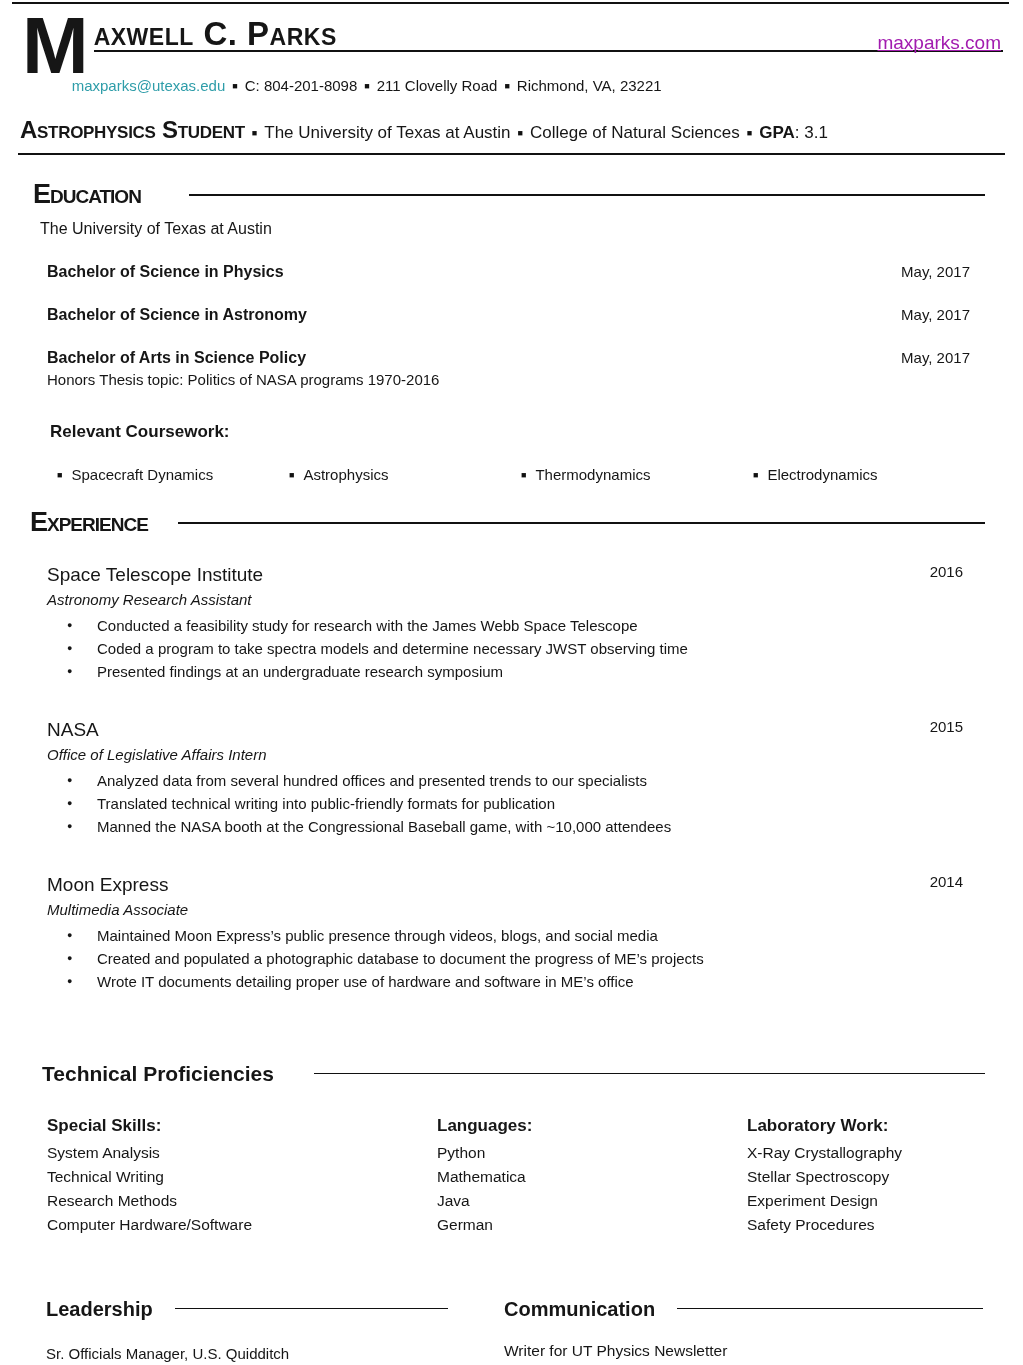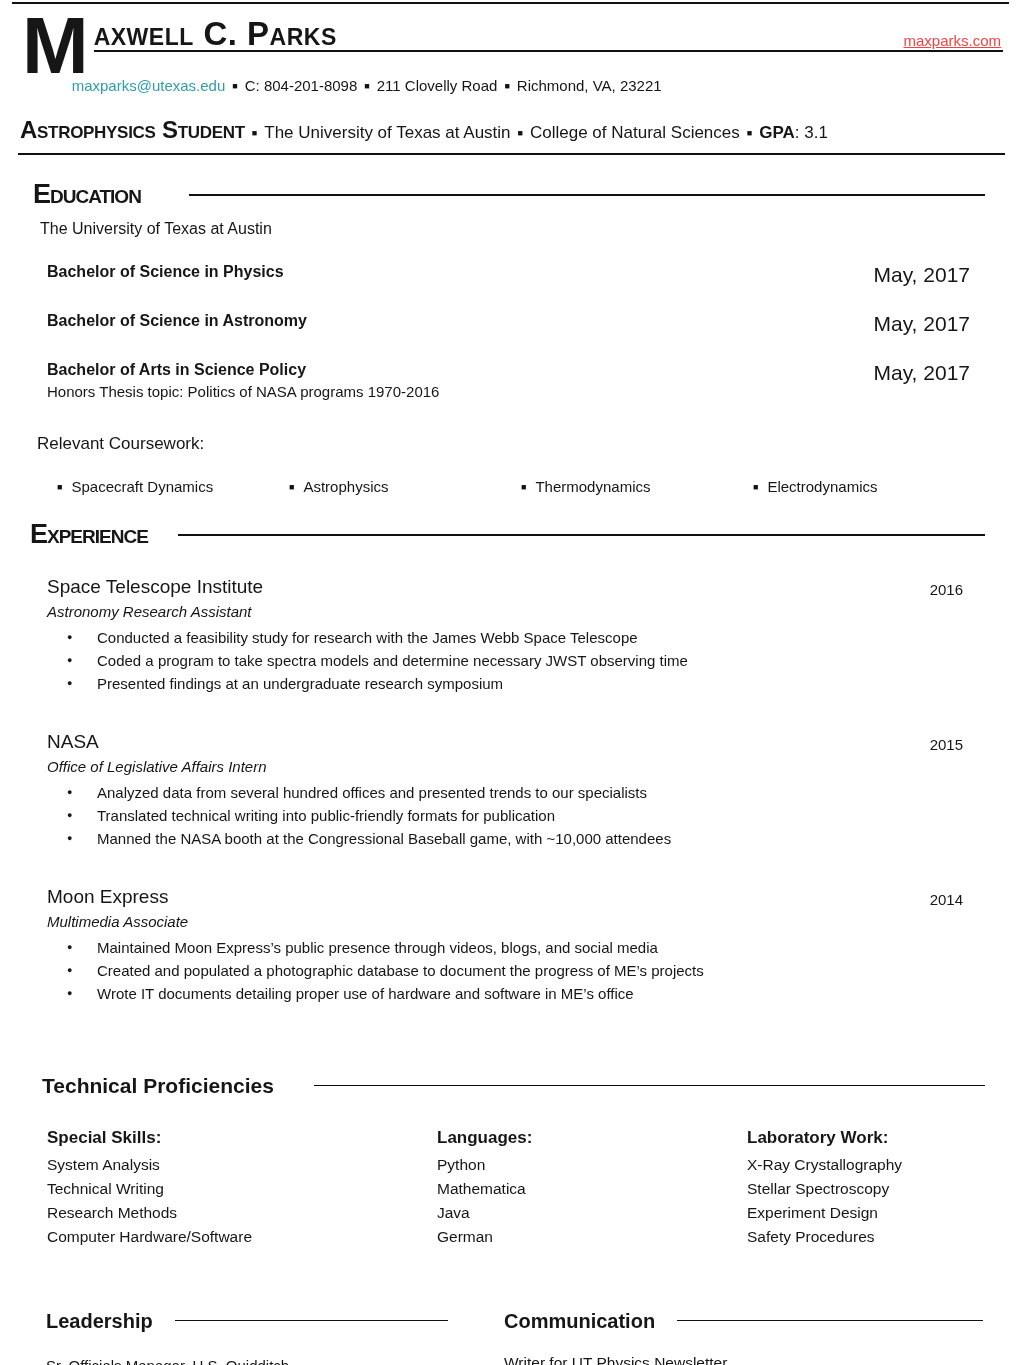--- a/index.html
+++ b/index.html
@@ -6,21 +6,21 @@
   html,body { background:#e8e8e8; }
   body { font-family:"Liberation Sans","DejaVu Sans",sans-serif; }
   .page {
     position:relative; width:1023px; height:1365px; margin:0 auto;
     background:#ffffff; color:#161616; overflow:hidden;
   }
   .top-rule { position:absolute; top:2px; left:12px; right:14px; height:2px; background:#111; }
 
   
   header { position:relative; margin:16px 20px 0 22px; }
-  .site-link { position:absolute; top:16px; right:2px; font-size:15px; color:#ef4444; text-decoration:underline; }
+  .site-link { position:absolute; top:16px; right:2px; font-size:19px; color:#a21caf; text-decoration:underline; }
   .name-flex { display:flex; align-items:flex-start; }
   .dropcap { font-size:80px; font-weight:700; line-height:0.73; letter-spacing:-2px; margin-top:1px; }
   .name-right { flex:1; padding-left:7px; margin-top:2px; }
   .name-text { font-variant:small-caps; font-weight:700; font-size:33px; line-height:0.95; letter-spacing:0.5px; padding-bottom:1px; }
   .name-rule { border-bottom:2px solid #111; }
   .contact-line { font-size:15px; padding-top:25px; margin-left:-22px; white-space:nowrap; }
   .email { color:#2e9da9; text-decoration:none; }
   .sep { font-size:9px; vertical-align:2px; margin:0 7px; color:#111; }
 
   
@@ -31,29 +31,29 @@
 
   
   .sec-head { display:flex; align-items:center; margin:26px 38px 0 33px; }
   .sec-head .txt { font-variant:small-caps; font-weight:700; font-size:27px; letter-spacing:-1px; white-space:nowrap; line-height:1; }
   .sec-head .rule { flex:1; border-top:2px solid #111; margin-left:48px; }
 
   
   .school { margin:12px 20px 0 40px; font-size:16px; }
   .degree { display:flex; justify-content:space-between; align-items:flex-start; margin:25px 53px 0 47px; }
   .deg-title { font-weight:700; font-size:16px; }
-  .deg-date { font-size:21px; }
+  .deg-date { font-size:15px; }
   .deg-note { font-weight:400; font-size:15px; margin-top:4px; }
-  .coursework-label { margin:34px 0 0 37px; font-weight:400; font-size:17px; }
+  .coursework-label { margin:34px 0 0 50px; font-weight:700; font-size:17px; }
   .courses { display:grid; grid-template-columns:repeat(4,1fr); margin:24px 38px 0 57px; font-size:15px; }
   .sq { font-size:9px; vertical-align:2px; margin-right:9px; color:#111; }
 
   
   .xp { margin:28px 60px 0 47px; }
-  .xp-head { display:flex; justify-content:space-between; align-items:flex-end; }
+  .xp-head { display:flex; justify-content:space-between; align-items:flex-start; }
   .xp-company { font-size:19px; }
   .xp-year { font-size:15px; margin-top:-1px; }
   .xp-role { font-style:italic; font-size:15px; margin-top:5px; }
   .xp ul { list-style:none; margin-top:9px; }
   .xp li { position:relative; padding-left:50px; font-size:15px; line-height:1.2; margin-top:5px; }
   .xp li::before { content:"●"; position:absolute; left:20px; top:3px; font-size:9px; }
 
   
   .tech-head { display:flex; align-items:center; margin:72px 38px 0 42px; }
   .tech-head .txt { font-weight:700; font-size:21px; white-space:nowrap; line-height:1; }

